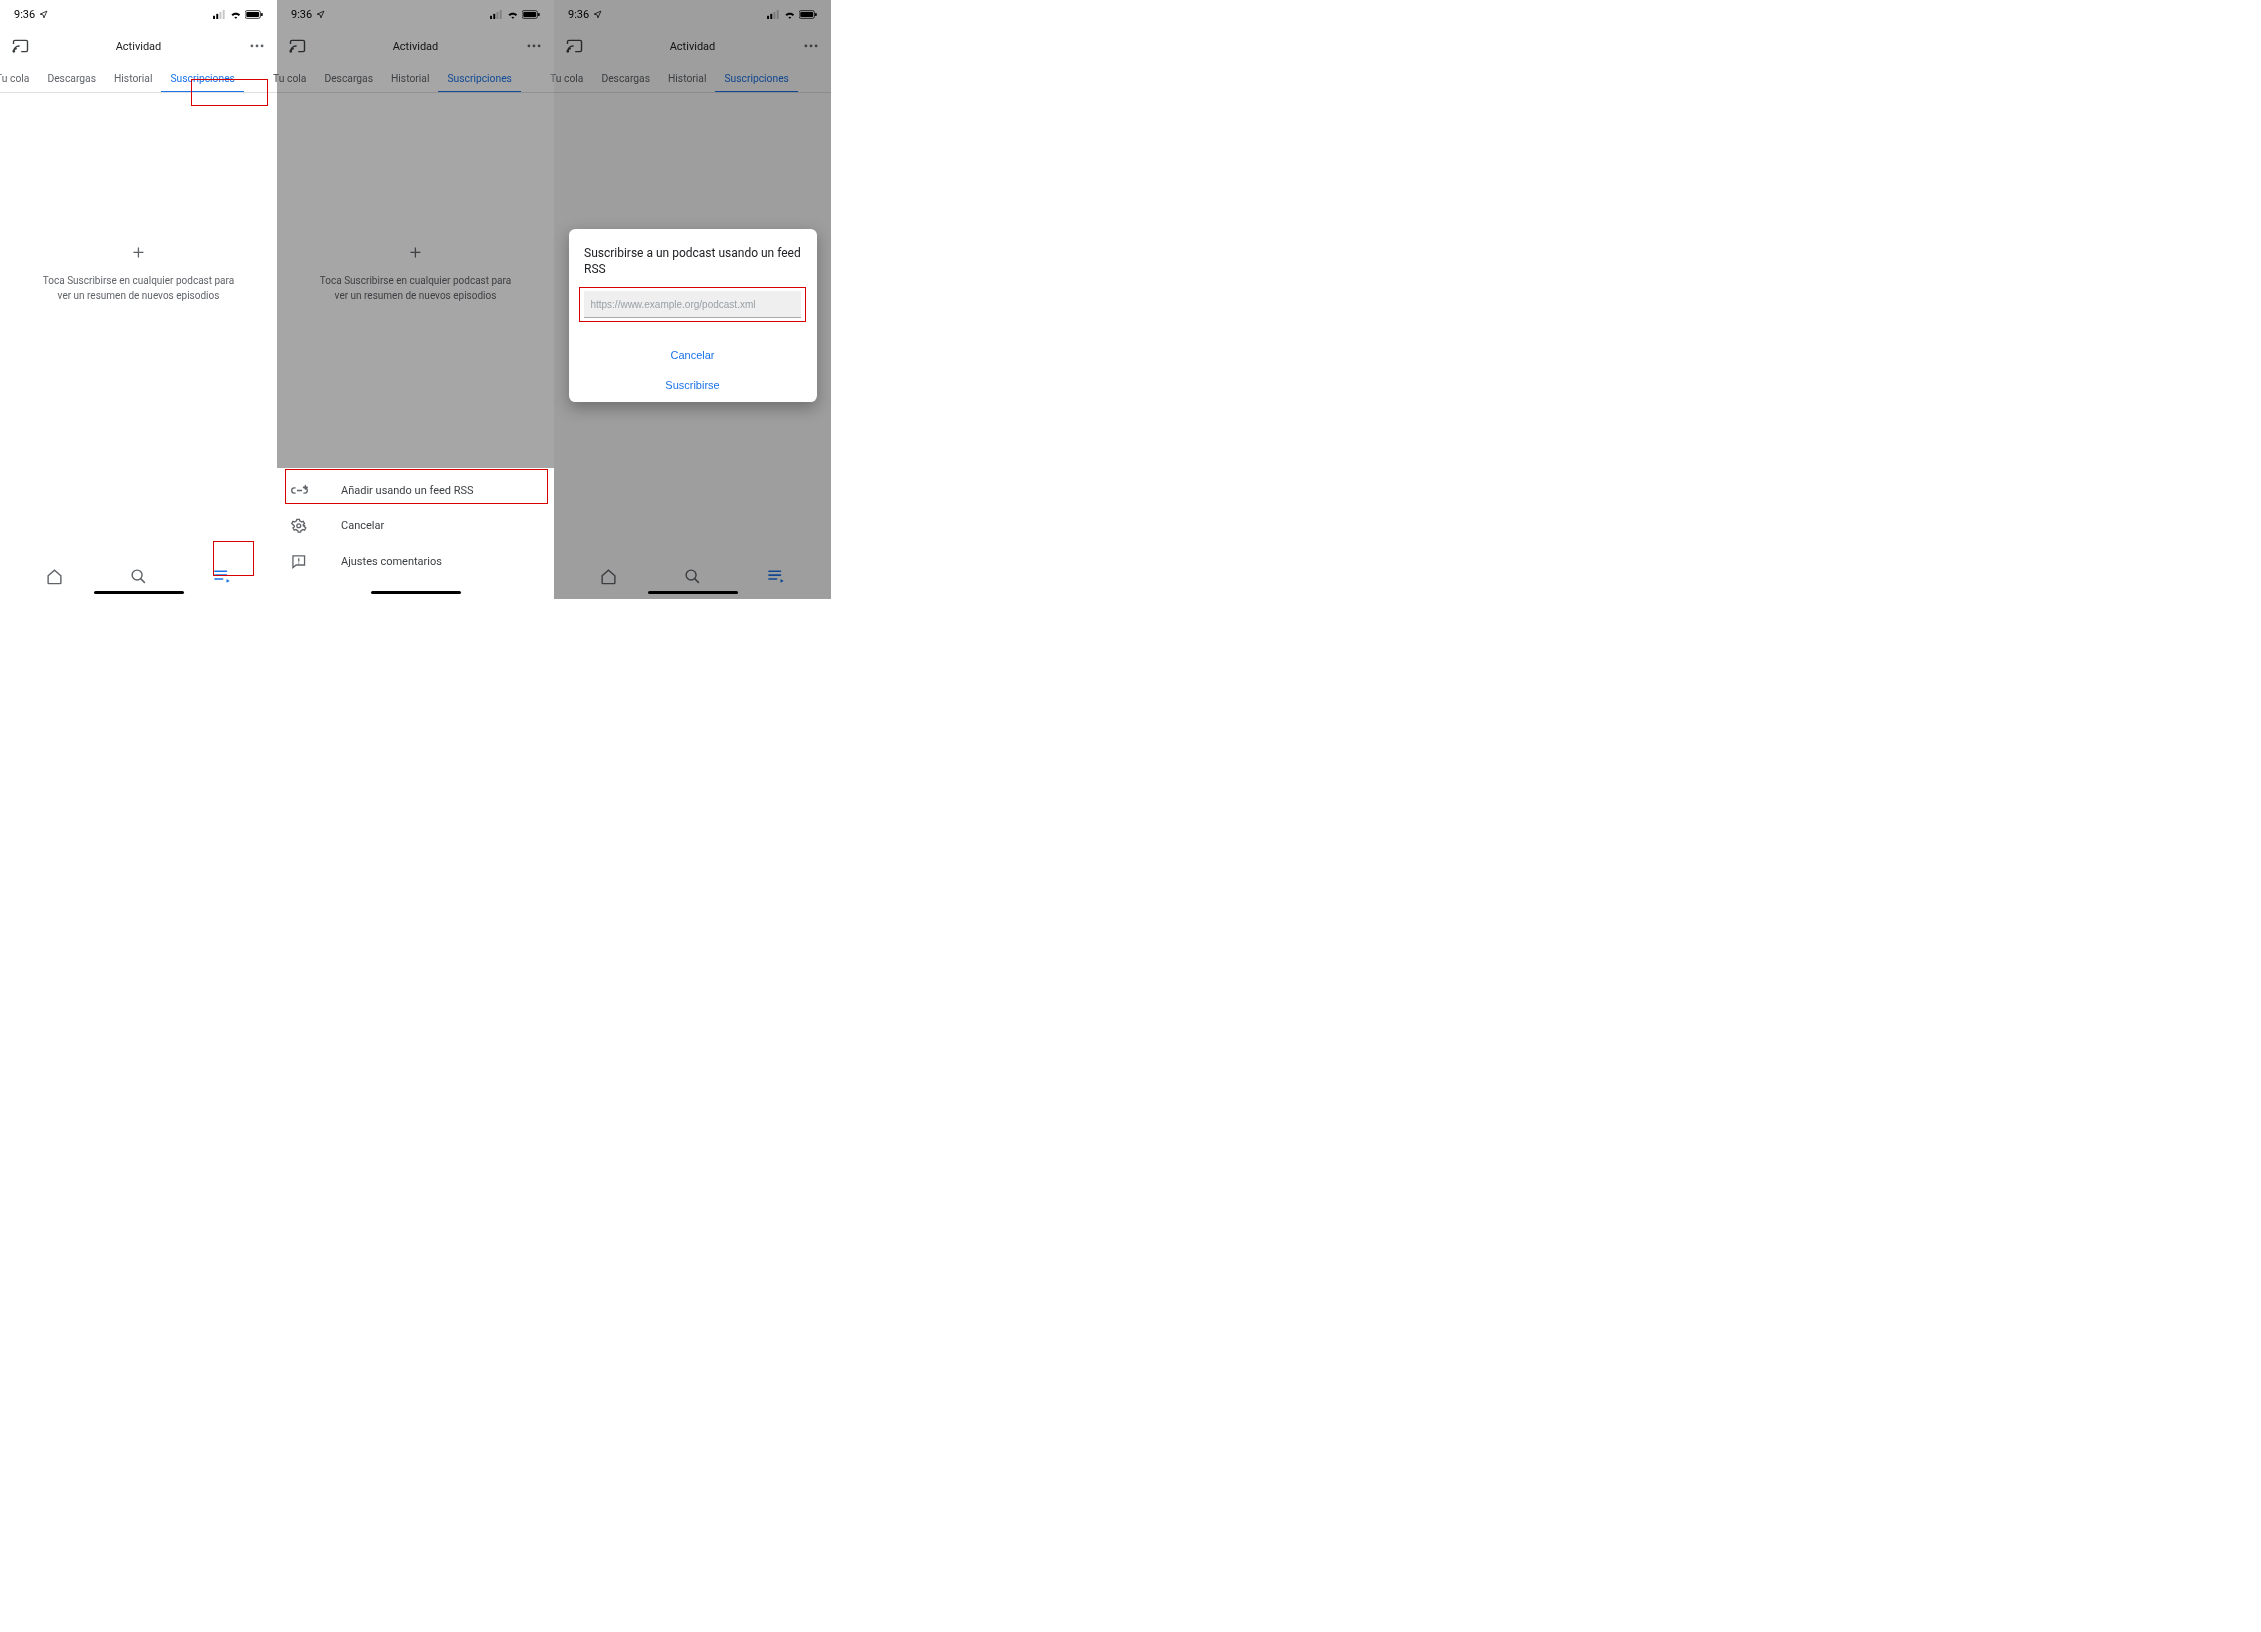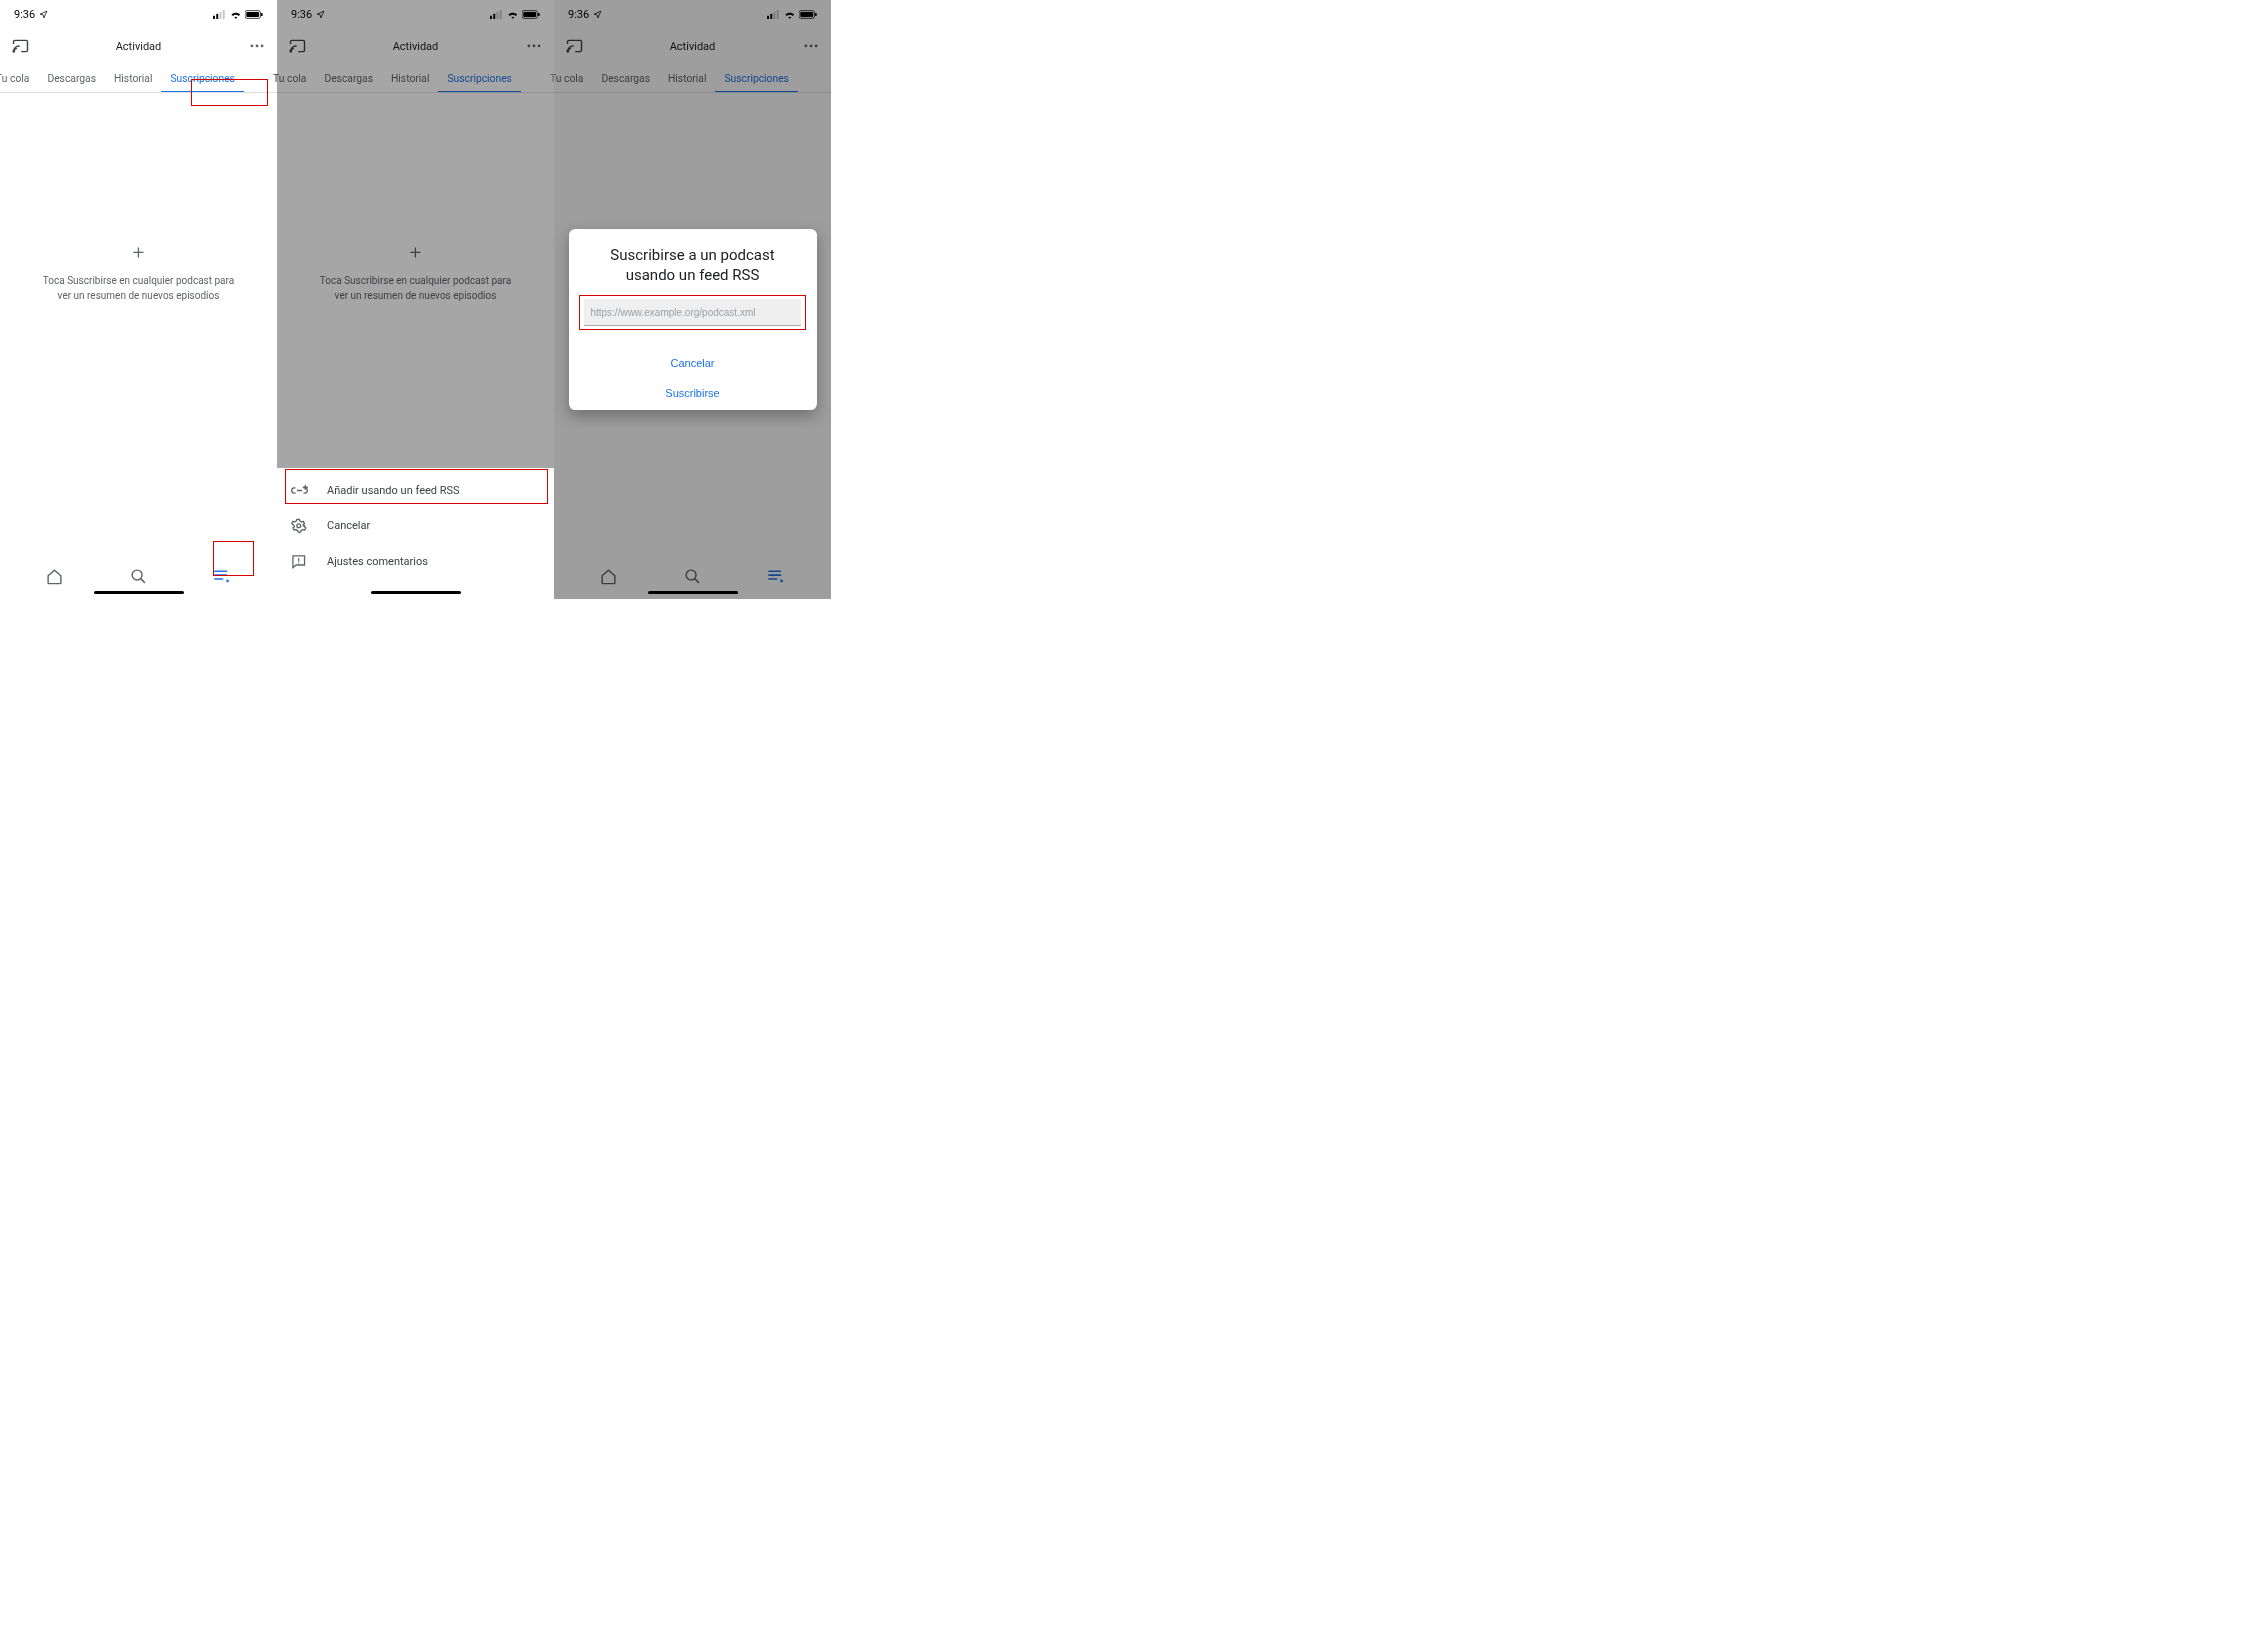--- a/index.html
+++ b/index.html
@@ -143,21 +143,21 @@
   
   .bottom-sheet {
     position: absolute;
     left: 0; right: 0; bottom: 0;
     background: #fff;
     padding: 6.4px 0 19.3px 0;
   }
   .sheet-item {
     display: flex;
     align-items: center;
-    gap: 19px;
+    gap: 33px;
     padding: 10.3px 13px;
     font-size: 11px;
     color: #3c4043;
   }
   .sheet-item .sheet-icon { width: 18px; display:flex; justify-content:center; }
 
   
   .dialog-overlay {
     position: absolute;
     inset: 0;
@@ -168,23 +168,22 @@
     padding-top: 229px;
   }
   .dialog {
     width: 248px;
     background: #fff;
     border-radius: 6.4px;
     padding: 15.5px 15.5px 10.3px 15.5px;
     box-shadow: 0 5.2px 15.5px rgba(0,0,0,0.3);
   }
   .dialog-title {
-    font-size: 15px;
+    font-size: 12px;
     color: #202124;
-    text-align: center;
     margin-bottom: 14px;
     line-height: 1.35;
   }
   .dialog-input {
     width: 100%;
     border: none;
     border-bottom: 1.3px solid #a9a9a9;
     background: #efefef;
     padding: 7.7px 6.4px;
     font-size: 10px;

